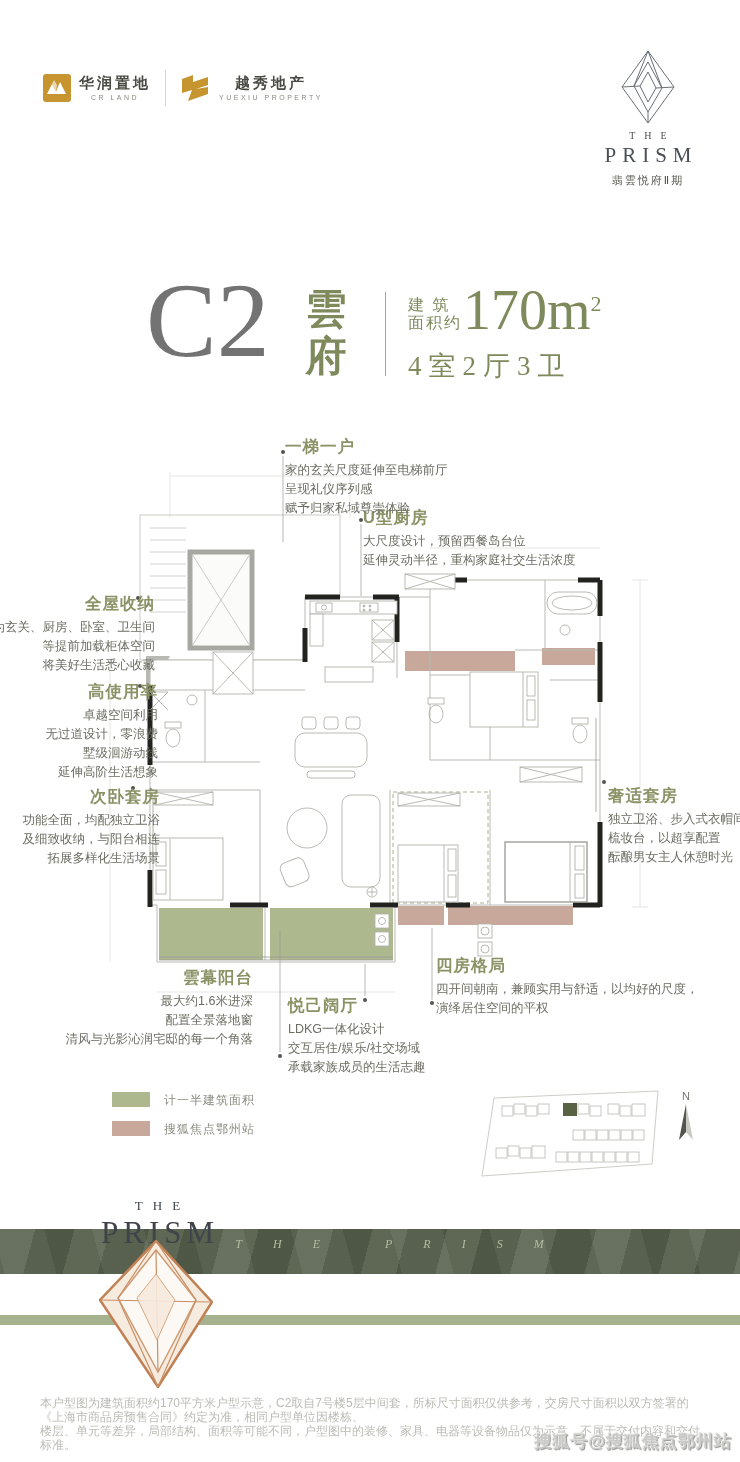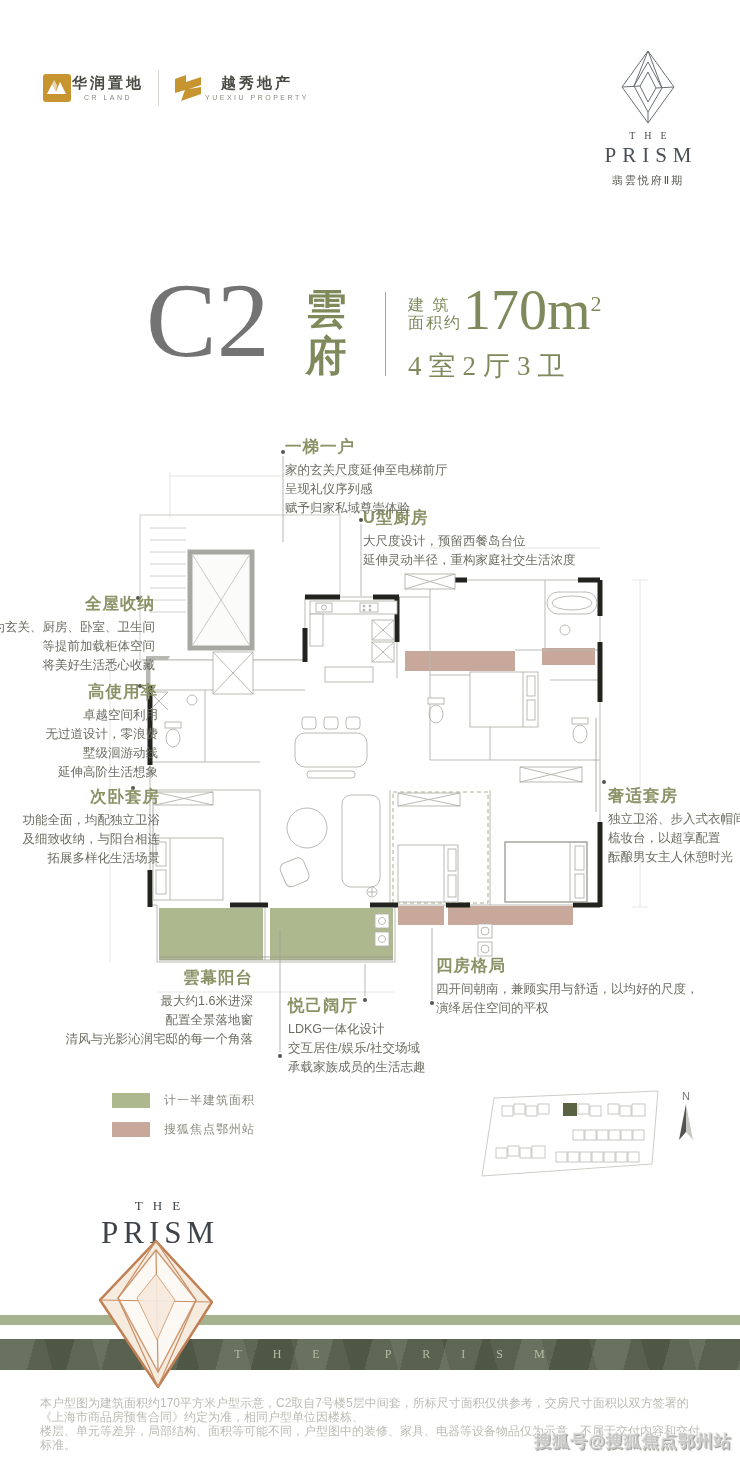--- a/index.html
+++ b/index.html
@@ -1,21 +1,21 @@
 <!DOCTYPE html>
 <html><head>
 <meta charset="utf-8">
 <style>
   html,body{margin:0;padding:0;background:#e8e8e8;}
   .page{position:relative;width:740px;height:1462px;background:#ffffff;margin:0 auto;overflow:hidden;
         font-family:"Liberation Sans","DejaVu Sans",sans-serif;}
   .abs{position:absolute;}
   
   .logo-row{position:absolute;left:42px;top:70px;display:flex;align-items:center;gap:14px;}
-  .logo-block{display:flex;align-items:center;}
+  .logo-block{display:flex;align-items:center;gap:7px;}
   .logo-txt{display:flex;flex-direction:column;align-items:center;line-height:1.15;}
   .logo-cn{font-size:15px;letter-spacing:3px;color:#4a4a44;font-weight:bold;}
   .logo-en{font-size:7px;letter-spacing:2.5px;color:#8a8a82;margin-top:2px;}
   .logo-div{width:1px;height:36px;background:#d7d7d2;}
   
   .brand-top{position:absolute;right:26px;top:50px;width:132px;text-align:center;color:#4a5056;}
   .bt-the{font-size:10px;letter-spacing:9px;margin-top:6px;text-indent:9px;
           font-family:"Liberation Serif","DejaVu Serif",serif;}
   .bt-prism{font-size:21px;letter-spacing:6px;text-indent:6px;margin-top:2px;
           font-family:"Liberation Serif","DejaVu Serif",serif;}
@@ -31,34 +31,34 @@
         font-family:"Liberation Serif","DejaVu Serif",serif;}
   .t-areaval sup{font-size:22px;vertical-align:18px;}
   .t-layout{position:absolute;left:408px;top:348px;font-size:27px;letter-spacing:7px;color:#7e8a5c;
         font-family:"Liberation Serif","DejaVu Serif",serif;}
   
   .anno{position:absolute;font-size:12.5px;color:#6d6d64;line-height:19px;white-space:nowrap;}
   .anno h4{margin:0 0 5px 0;font-size:16.5px;font-weight:bold;color:#8a9266;letter-spacing:1px;}
   .anno.r{text-align:right;}
   
   .legend{position:absolute;left:64px;top:1092px;}
-  .leg-row{display:flex;align-items:center;margin-bottom:12px;padding-left:48px;}
+  .leg-row{display:flex;margin-bottom:12px;padding-left:48px;}
   .leg-sw{width:38px;height:15px;margin-right:14px;}
   .leg-sw.g{background:#aeb88f;}
   .leg-sw.p{background:#c7a89a;}
   .leg-lb{font-size:12px;color:#8b8b82;letter-spacing:1px;}
   
   .brand-bottom{position:absolute;left:60px;top:1198px;width:195px;text-align:center;color:#3f444a;z-index:2;}
   .bb-the{font-size:13px;letter-spacing:10px;text-indent:10px;font-family:"Liberation Serif","DejaVu Serif",serif;}
   .bb-prism{font-size:31px;letter-spacing:5px;text-indent:5px;margin-top:1px;
         font-family:"Liberation Serif","DejaVu Serif",serif;}
-  .banner{position:absolute;left:0;top:1339px;width:740px;height:31px;background:#59624e;z-index:1;
+  .banner{position:absolute;left:0;top:1229px;width:740px;height:45px;background:#59624e;z-index:1;
         background-image:
           repeating-linear-gradient(105deg, rgba(255,255,255,0.06) 0 34px, rgba(0,0,0,0.07) 34px 72px),
-          repeating-linear-gradient(255deg, rgba(255,255,255,0.04) 0 50px, rgba(0,0,0,0.05) 50px 96px);}
+          repeating-linear-gradient(255deg, rgba(255,255,255,0.04) 0 50px, rgba(0,0,0,0.05) 50px 96px); font-style: italic;}
   .banner-txt{font-size:12px;line-height:31px;letter-spacing:31px;color:#b3bda0;text-align:center;text-indent:70px;
         font-family:"Liberation Serif","DejaVu Serif",serif;white-space:nowrap;}
   .banner-strip{position:absolute;left:0;top:1315px;width:740px;height:10px;background:#a6b18e;z-index:1;}
   .crystal{position:absolute;left:99px;top:1240px;z-index:3;}
   
   .disclaimer{position:absolute;left:40px;top:1396px;width:668px;font-size:12px;line-height:14px;color:#bcbcb6;}
   .watermark{position:absolute;right:8px;top:1430px;font-size:17px;font-weight:bold;letter-spacing:1px;
         color:#c9c9c7;text-shadow:-1px -1px 0 #efefed,1px 1px 1px #94948f;}
 </style>
 </head>

